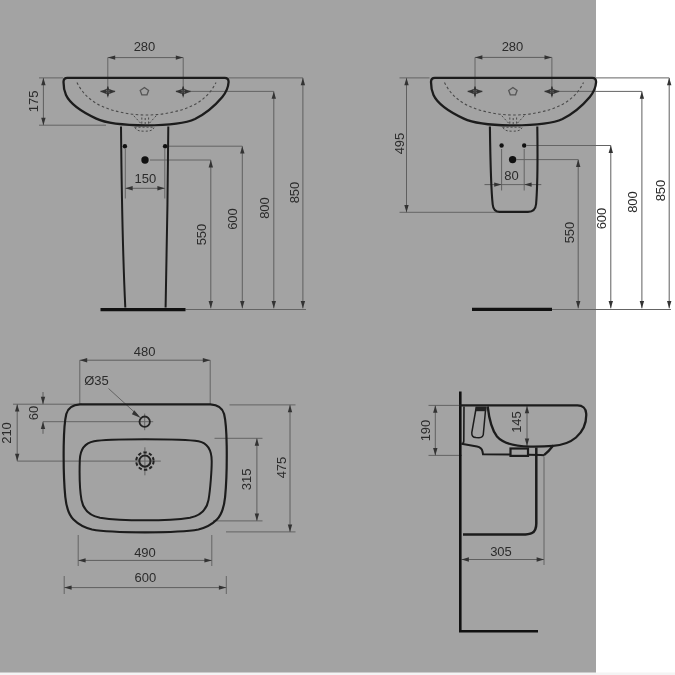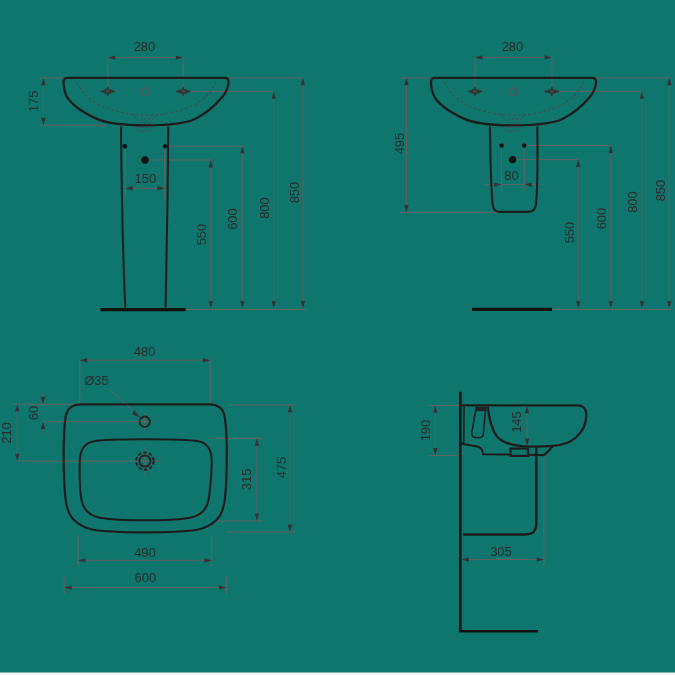--- a/index.html
+++ b/index.html
@@ -1,16 +1,16 @@
 <!DOCTYPE html>
 <html><head>
 <meta charset="utf-8">
 <style>
   html,body{margin:0;padding:0;background:#fff;}
-  #wrap{width:675px;height:675px;position:relative;background:#0f766e;}
+  #wrap{width:596px;height:675px;position:relative;background:#a3a3a3;}
   svg{display:block;}
   text{font-family:"Liberation Sans",sans-serif;fill:#2b2b2b;}
 </style>
 </head>
 <body>
 <div id="wrap">
 <svg width="675" height="675" viewBox="0 0 675 675">
 <defs>
   <marker id="ar" markerWidth="9" markerHeight="6" refX="8.6" refY="3" orient="auto-start-reverse" markerUnits="userSpaceOnUse">
     <path d="M8.6,3 L1.2,0.8 L1.2,5.2 Z" fill="#333"></path>

